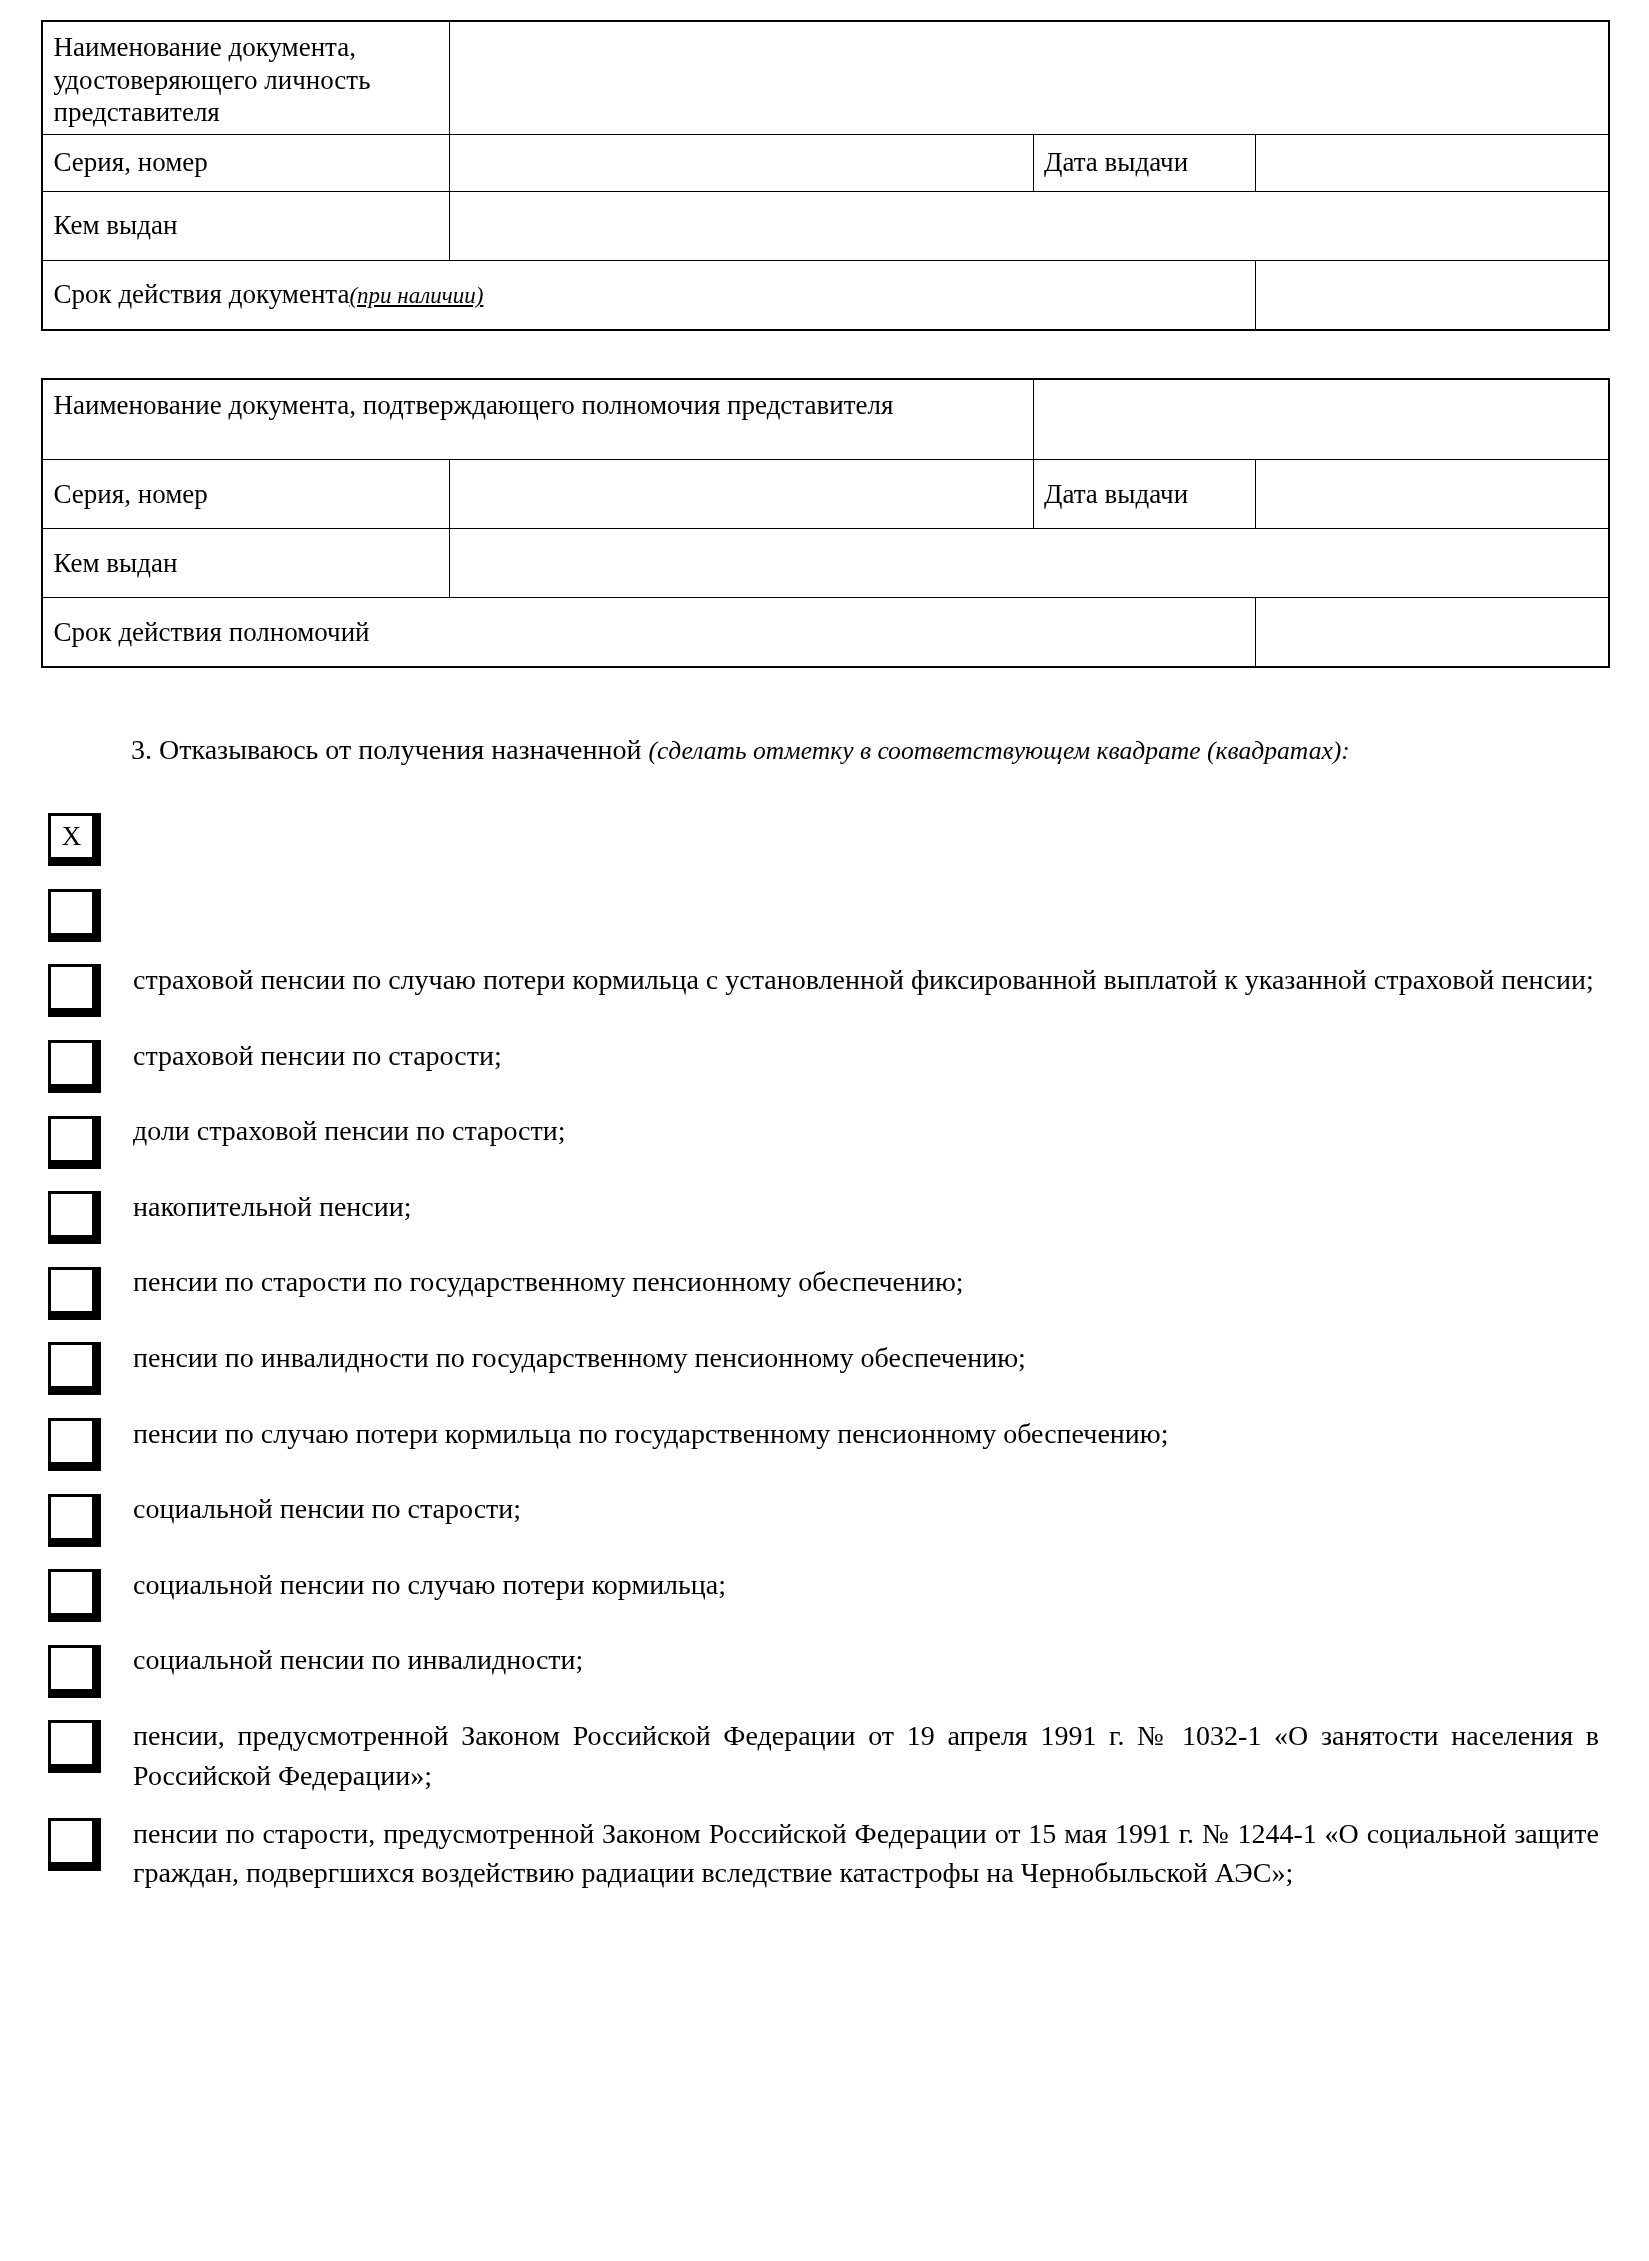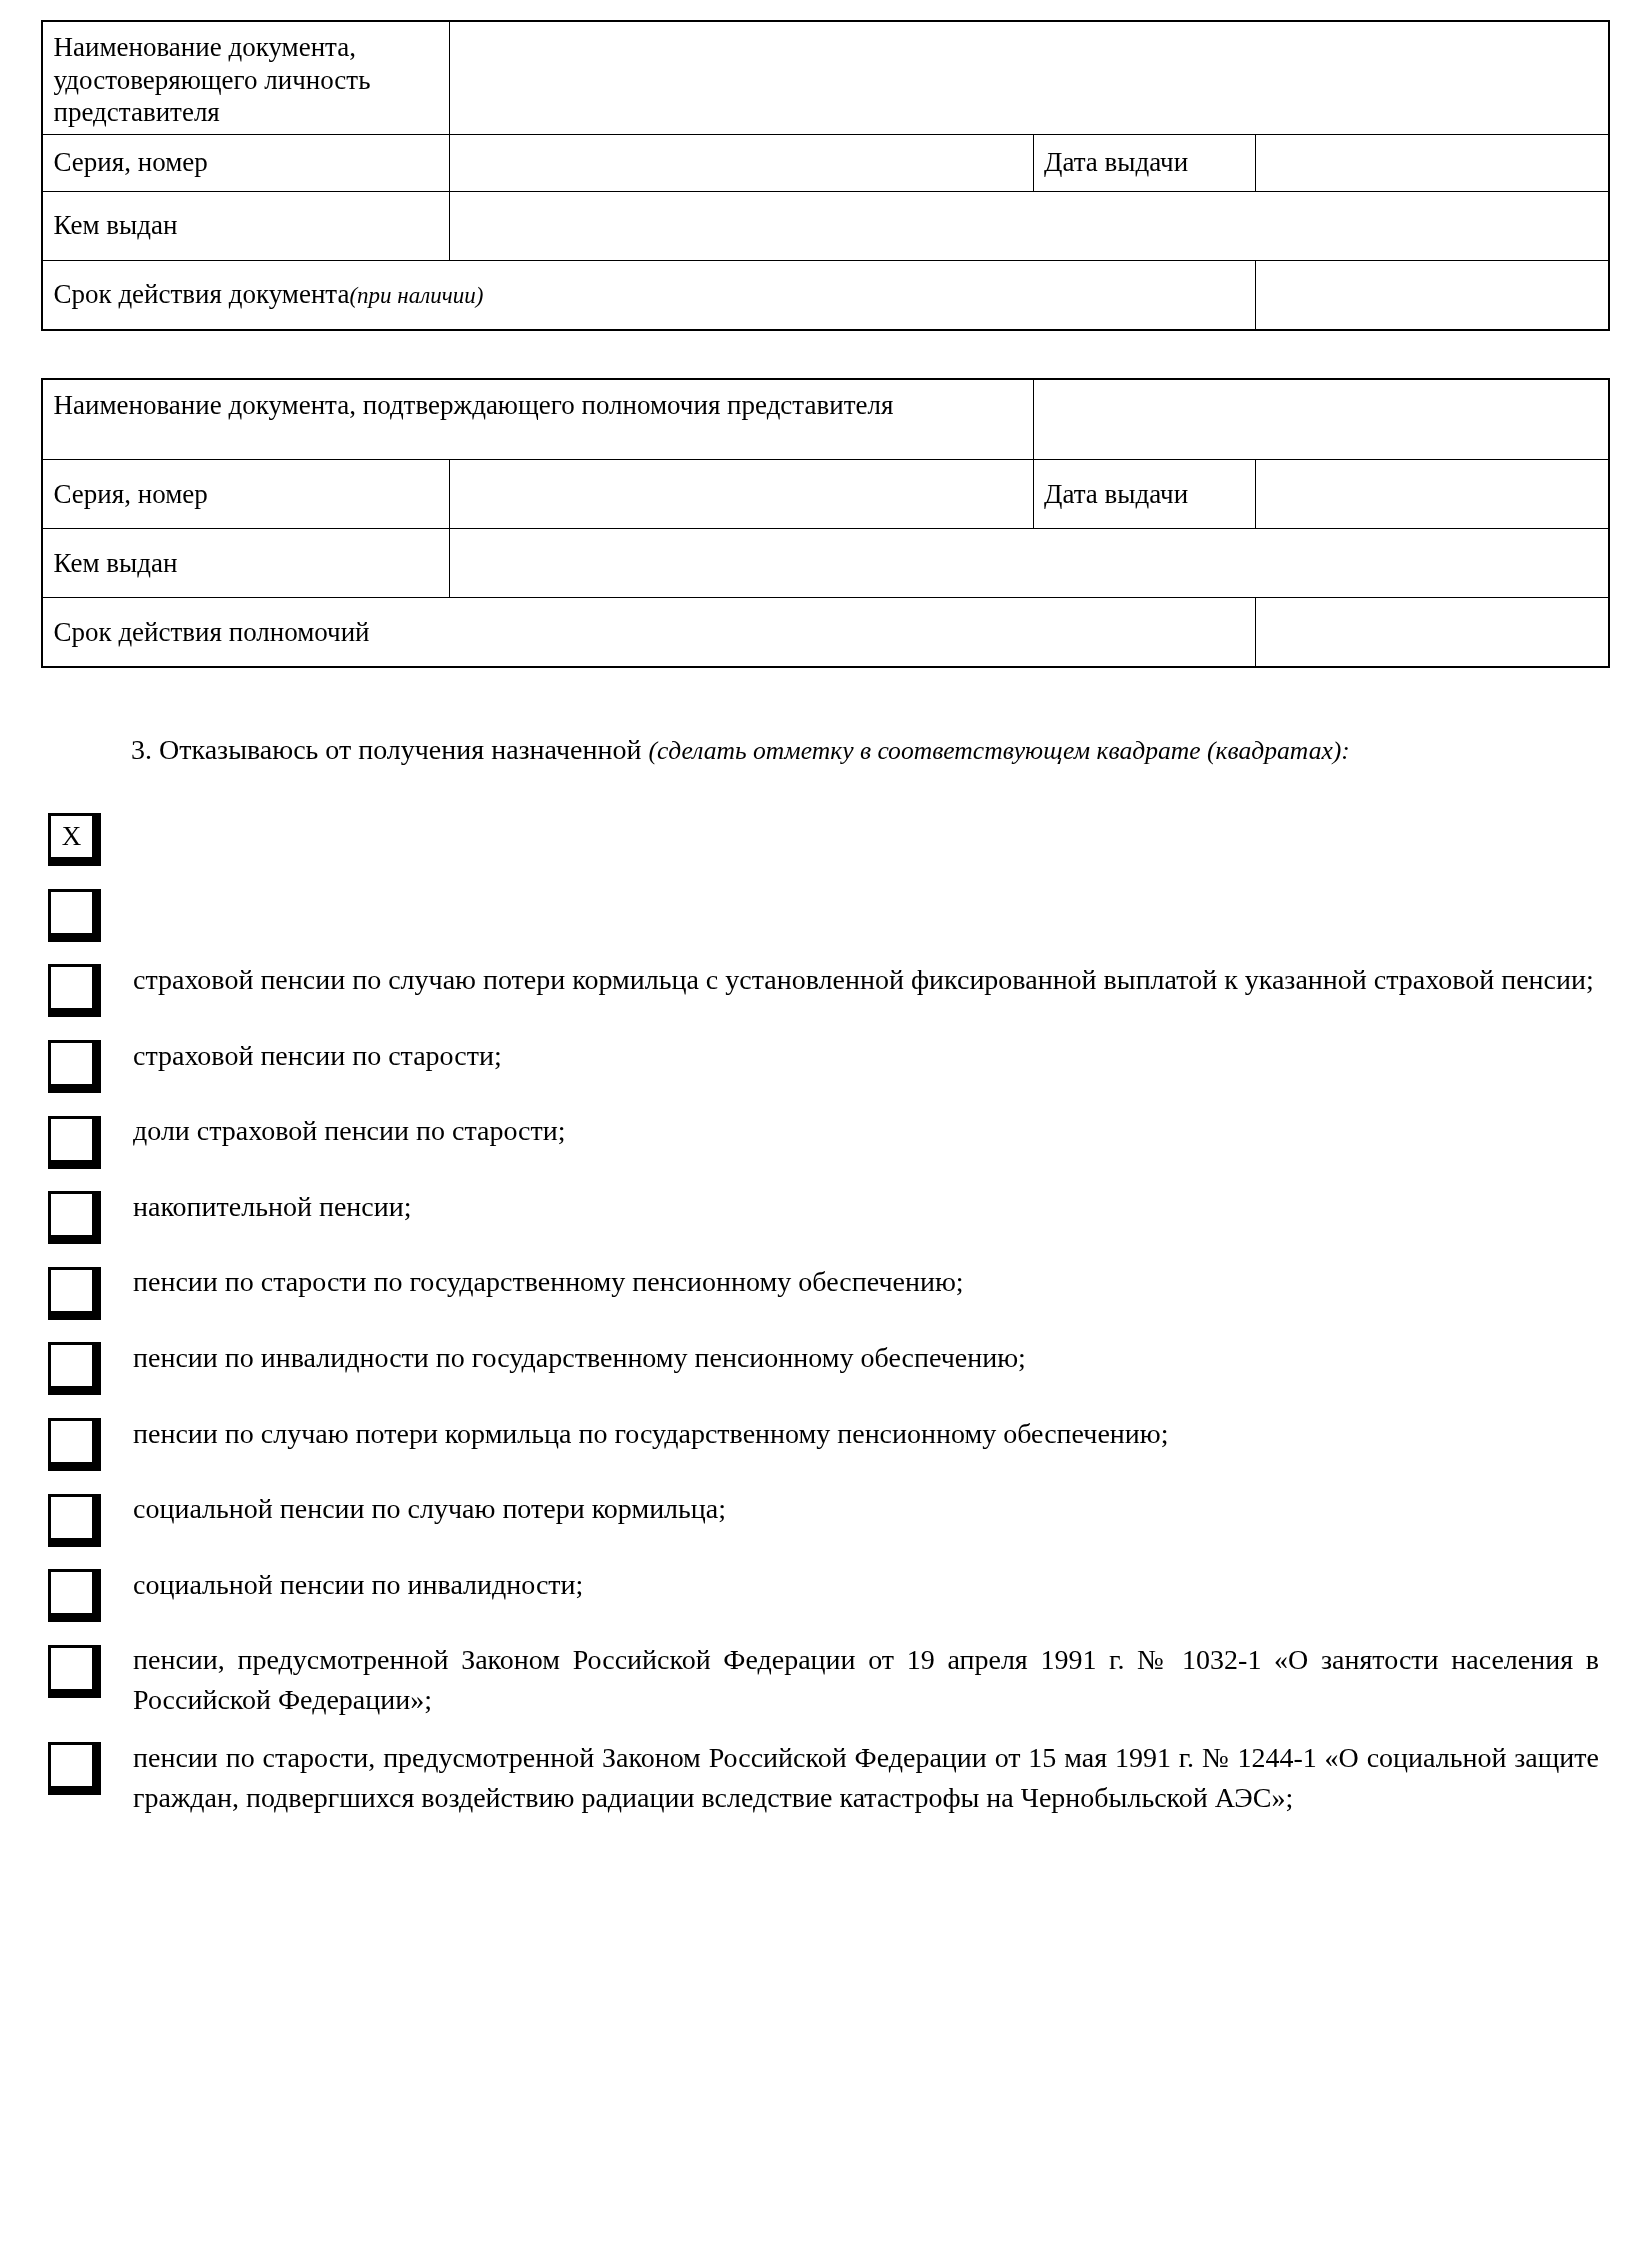--- a/index.html
+++ b/index.html
@@ -45,20 +45,21 @@
   .form-table td.blank {
     padding: 0;
   }
   .lbl-top {
     vertical-align: top !important;
     padding-top: 9px !important;
   }
   .hint {
     font-style: italic;
     font-size: 23px;
+    text-decoration: underline;
   }
 
   .table1 { margin-top: 19.6px; }
   .table2 { margin-top: 47px; }
 
   .r-tall  { height: 89px; }
   .r-mid   { height: 47px; }
   .r-kv    { height: 59px; }
   .r-srok  { height: 59px; }
 
@@ -211,20 +212,24 @@
       <li class="opt-row">
         <span class="chk"></span>
         <span class="opt-text nojust">пенсии по инвалидности по государственному пенсионному обеспечению;</span>
       </li>
       <li class="opt-row">
         <span class="chk"></span>
         <span class="opt-text nojust">пенсии по случаю потери кормильца по государственному пенсионному обеспечению;</span>
       </li>
       <li class="opt-row">
         <span class="chk"></span>
+        <span class="opt-text nojust">социальной пенсии по старости;</span>
+      </li>
+      <li class="opt-row">
+        <span class="chk"></span>
         <span class="opt-text nojust">социальной пенсии по случаю потери кормильца;</span>
       </li>
       <li class="opt-row">
         <span class="chk"></span>
         <span class="opt-text nojust">социальной пенсии по инвалидности;</span>
       </li>
       <li class="opt-row">
         <span class="chk"></span>
         <span class="opt-text">пенсии, предусмотренной Законом Российской Федерации от 19 апреля 1991 г. № 1032-1 «О занятости населения в Российской Федерации»;</span>
       </li>

